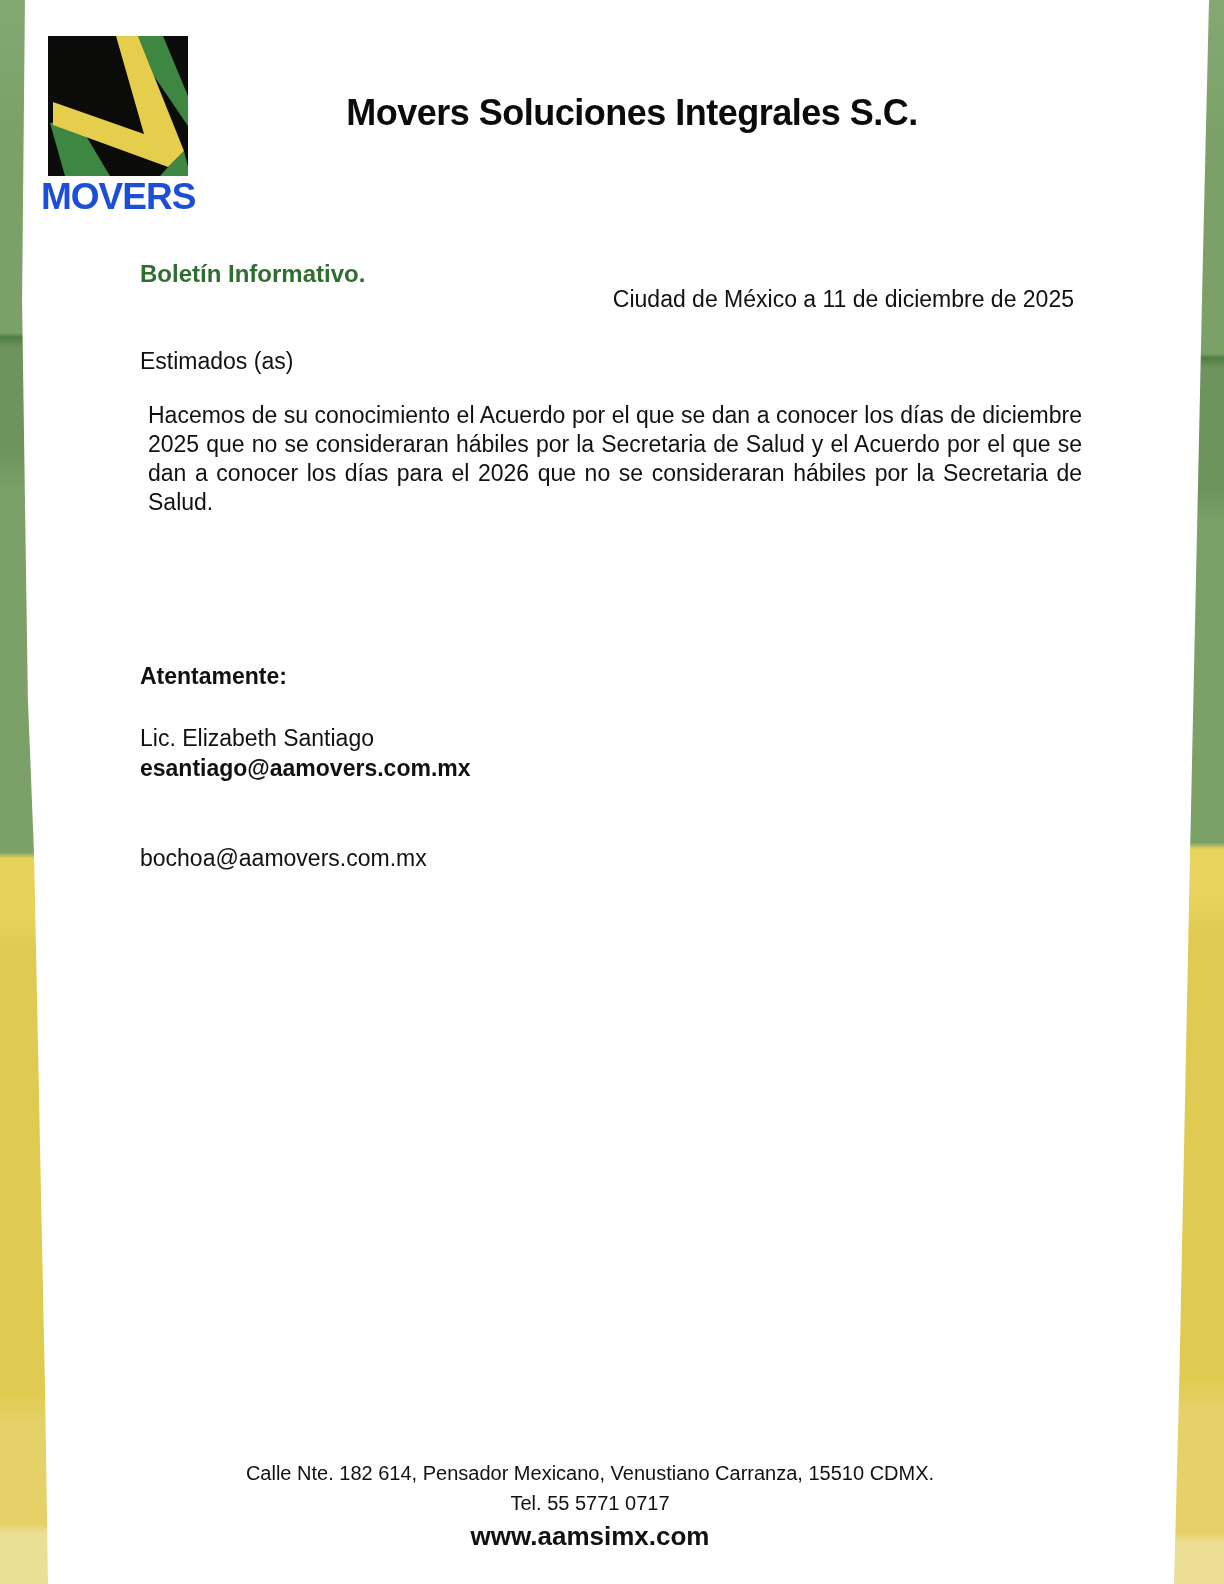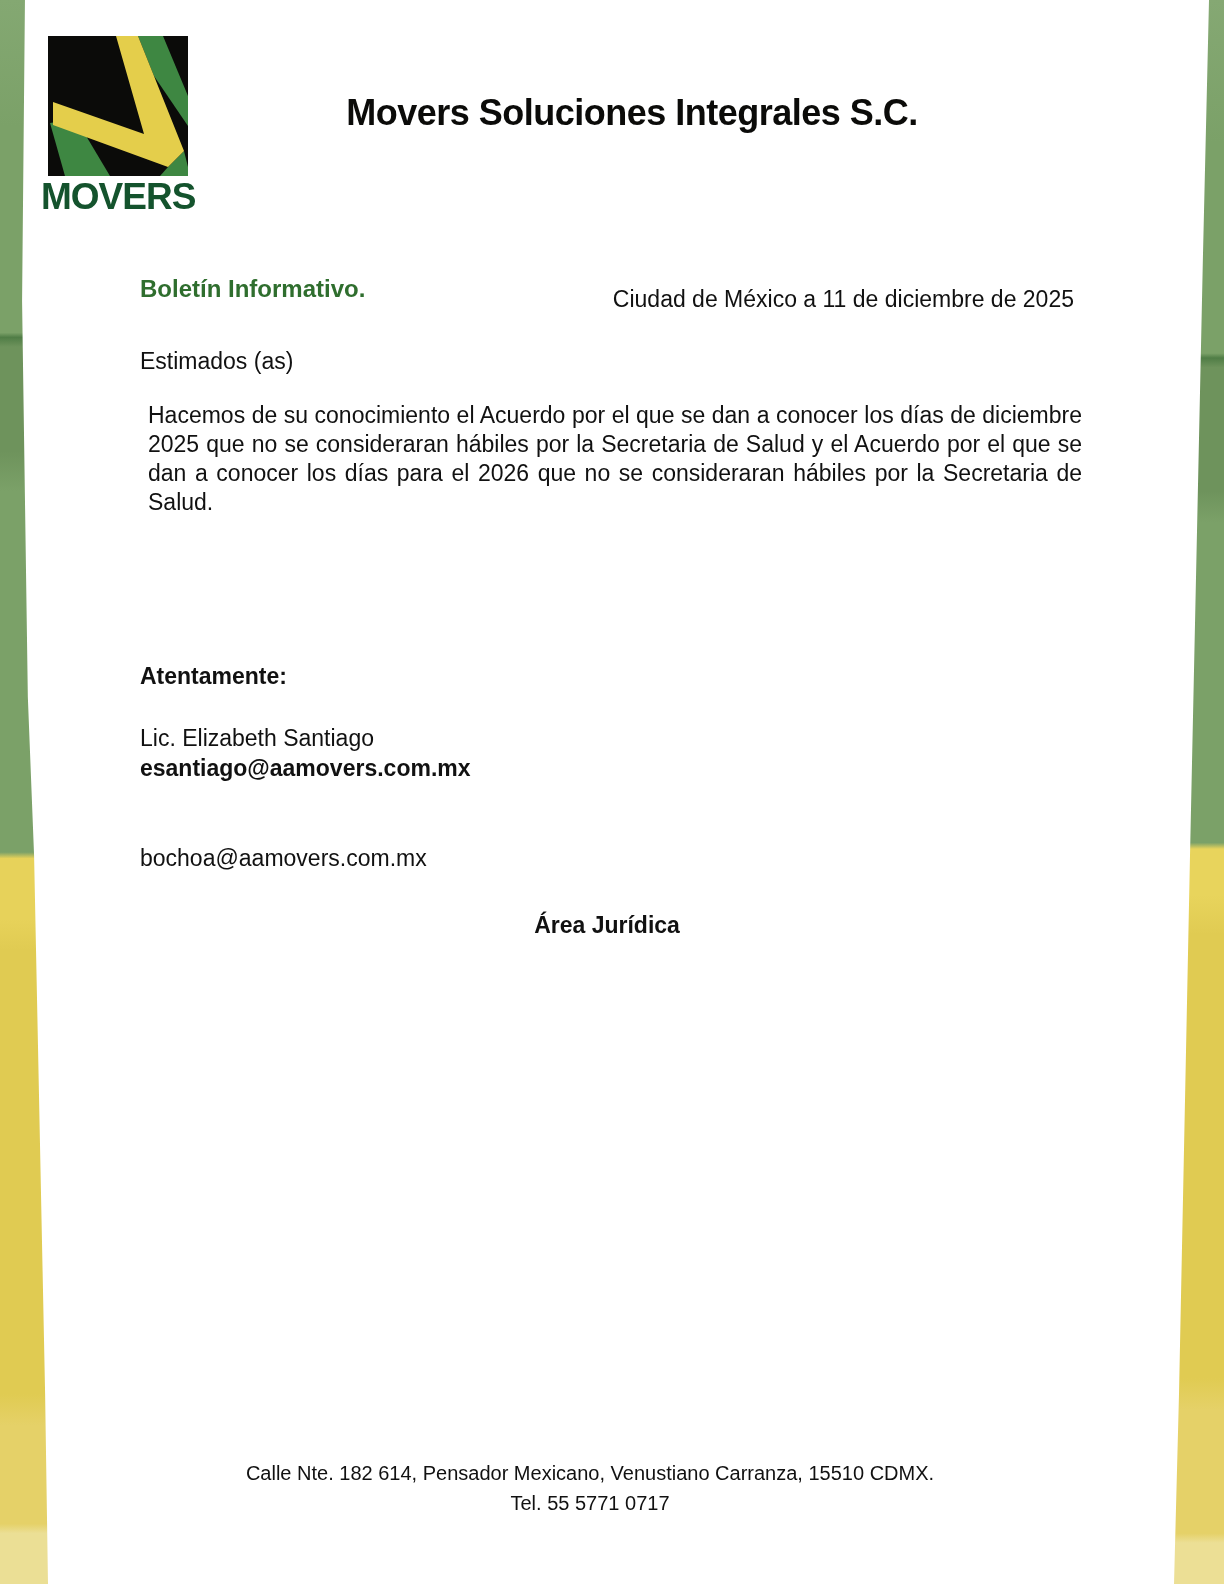--- a/index.html
+++ b/index.html
@@ -55,31 +55,31 @@
       #ecdf95 97.4%,
       #ecdf95 100%);
     clip-path:polygon(100% 0,70% 0,58% 16%,32% 54%,10% 88%,0 100%,100% 100%);
   }
   
   .logo{position:absolute;left:48px;top:36px;width:140px;height:140px;}
   .logo svg{display:block;}
   .logo-word{
     position:absolute;left:41px;top:176px;
     font-size:37px;font-weight:bold;letter-spacing:-1px;
-    color:#14532d;white-space:nowrap;
+    color:#1d4ed8;white-space:nowrap;
   }
   
   .company-title{
     position:absolute;left:248px;top:92px;width:768px;
     text-align:center;font-size:36px;font-weight:bold;letter-spacing:-0.5px;
     color:#0b0b09;white-space:nowrap;
   }
   
   .txt{position:absolute;font-size:23px;line-height:29px;}
-  .bulletin{left:140px;top:259px;font-weight:bold;color:var(--heading-green);font-size:24px;margin-top:15px;}
+  .bulletin{left:140px;top:259px;font-weight:bold;color:var(--heading-green);font-size:24px;}
   .dateline{left:140px;top:285px;width:934px;text-align:right;}
   .salutation{left:140px;top:347px;}
   .para1{left:148px;top:401px;width:934px;text-align:justify;}
   .para2{left:140px;top:543px;width:934px;text-align:justify;}
   .closing{left:140px;top:662px;width:934px;text-align:left;font-weight:bold;}
   .sig-line{left:140px;white-space:nowrap;}
   .sig-name-1{top:724px;}
   .sig-email-1{top:754px;font-weight:bold;}
   .sig-name-2{top:814px;}
   .sig-email-2{top:844px;}
@@ -114,18 +114,18 @@
   <div class="txt bulletin">Boletín Informativo.</div>
   <div class="txt dateline">Ciudad de México a 11 de diciembre de 2025</div>
   <div class="txt salutation">Estimados (as)</div>
   <div class="txt para1">Hacemos de su conocimiento el Acuerdo por el que se dan a conocer los días de diciembre 2025 que no se consideraran hábiles por la Secretaria de Salud y el Acuerdo por el que se dan a conocer los días para el 2026 que no se consideraran hábiles por la Secretaria de Salud.</div>
   <div class="txt closing">Atentamente:</div>
 
   <div class="txt sig-line sig-name-1">Lic. Elizabeth Santiago</div>
   <div class="txt sig-line sig-email-1">esantiago@aamovers.com.mx</div>
   <div class="txt sig-line sig-email-2">bochoa@aamovers.com.mx</div>
 
-  <div class="txt department">Área Jurídica</div>
 
   <div class="txt footer-line footer-address">Calle Nte. 182 614, Pensador Mexicano, Venustiano Carranza, 15510 CDMX.</div>
   <div class="txt footer-line footer-phone">Tel. 55 5771 0717</div>
+  <div class="txt footer-line footer-site">www.aamsimx.com</div>
 
 </div>
 
 </body></html>

